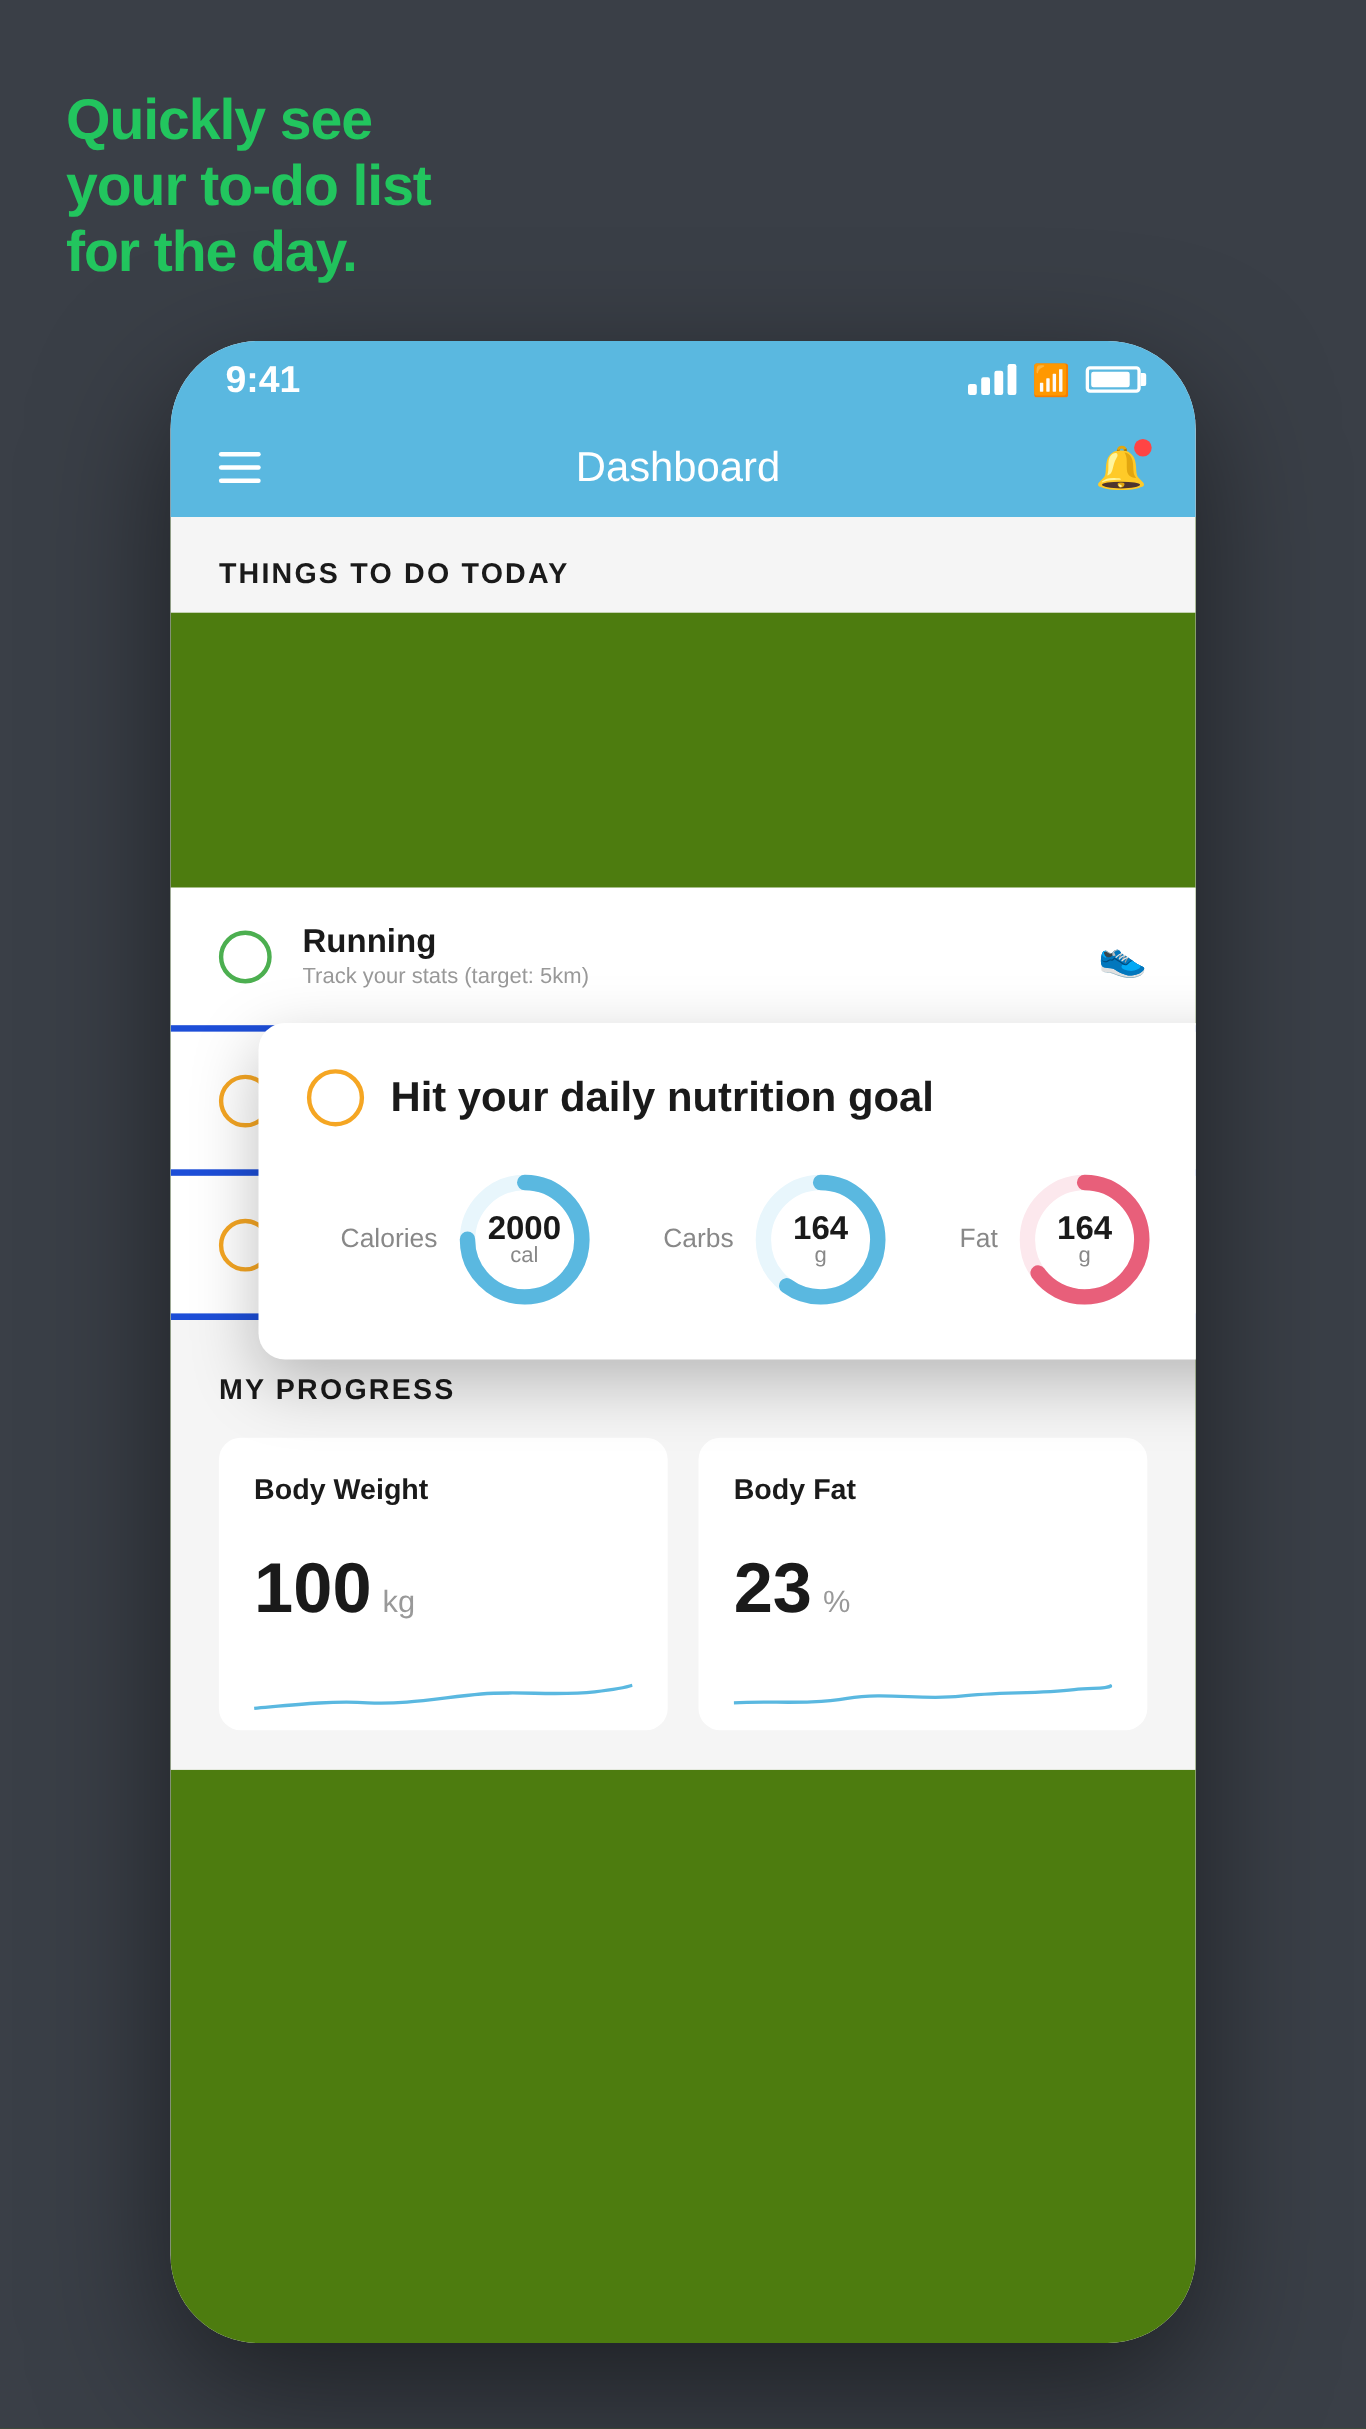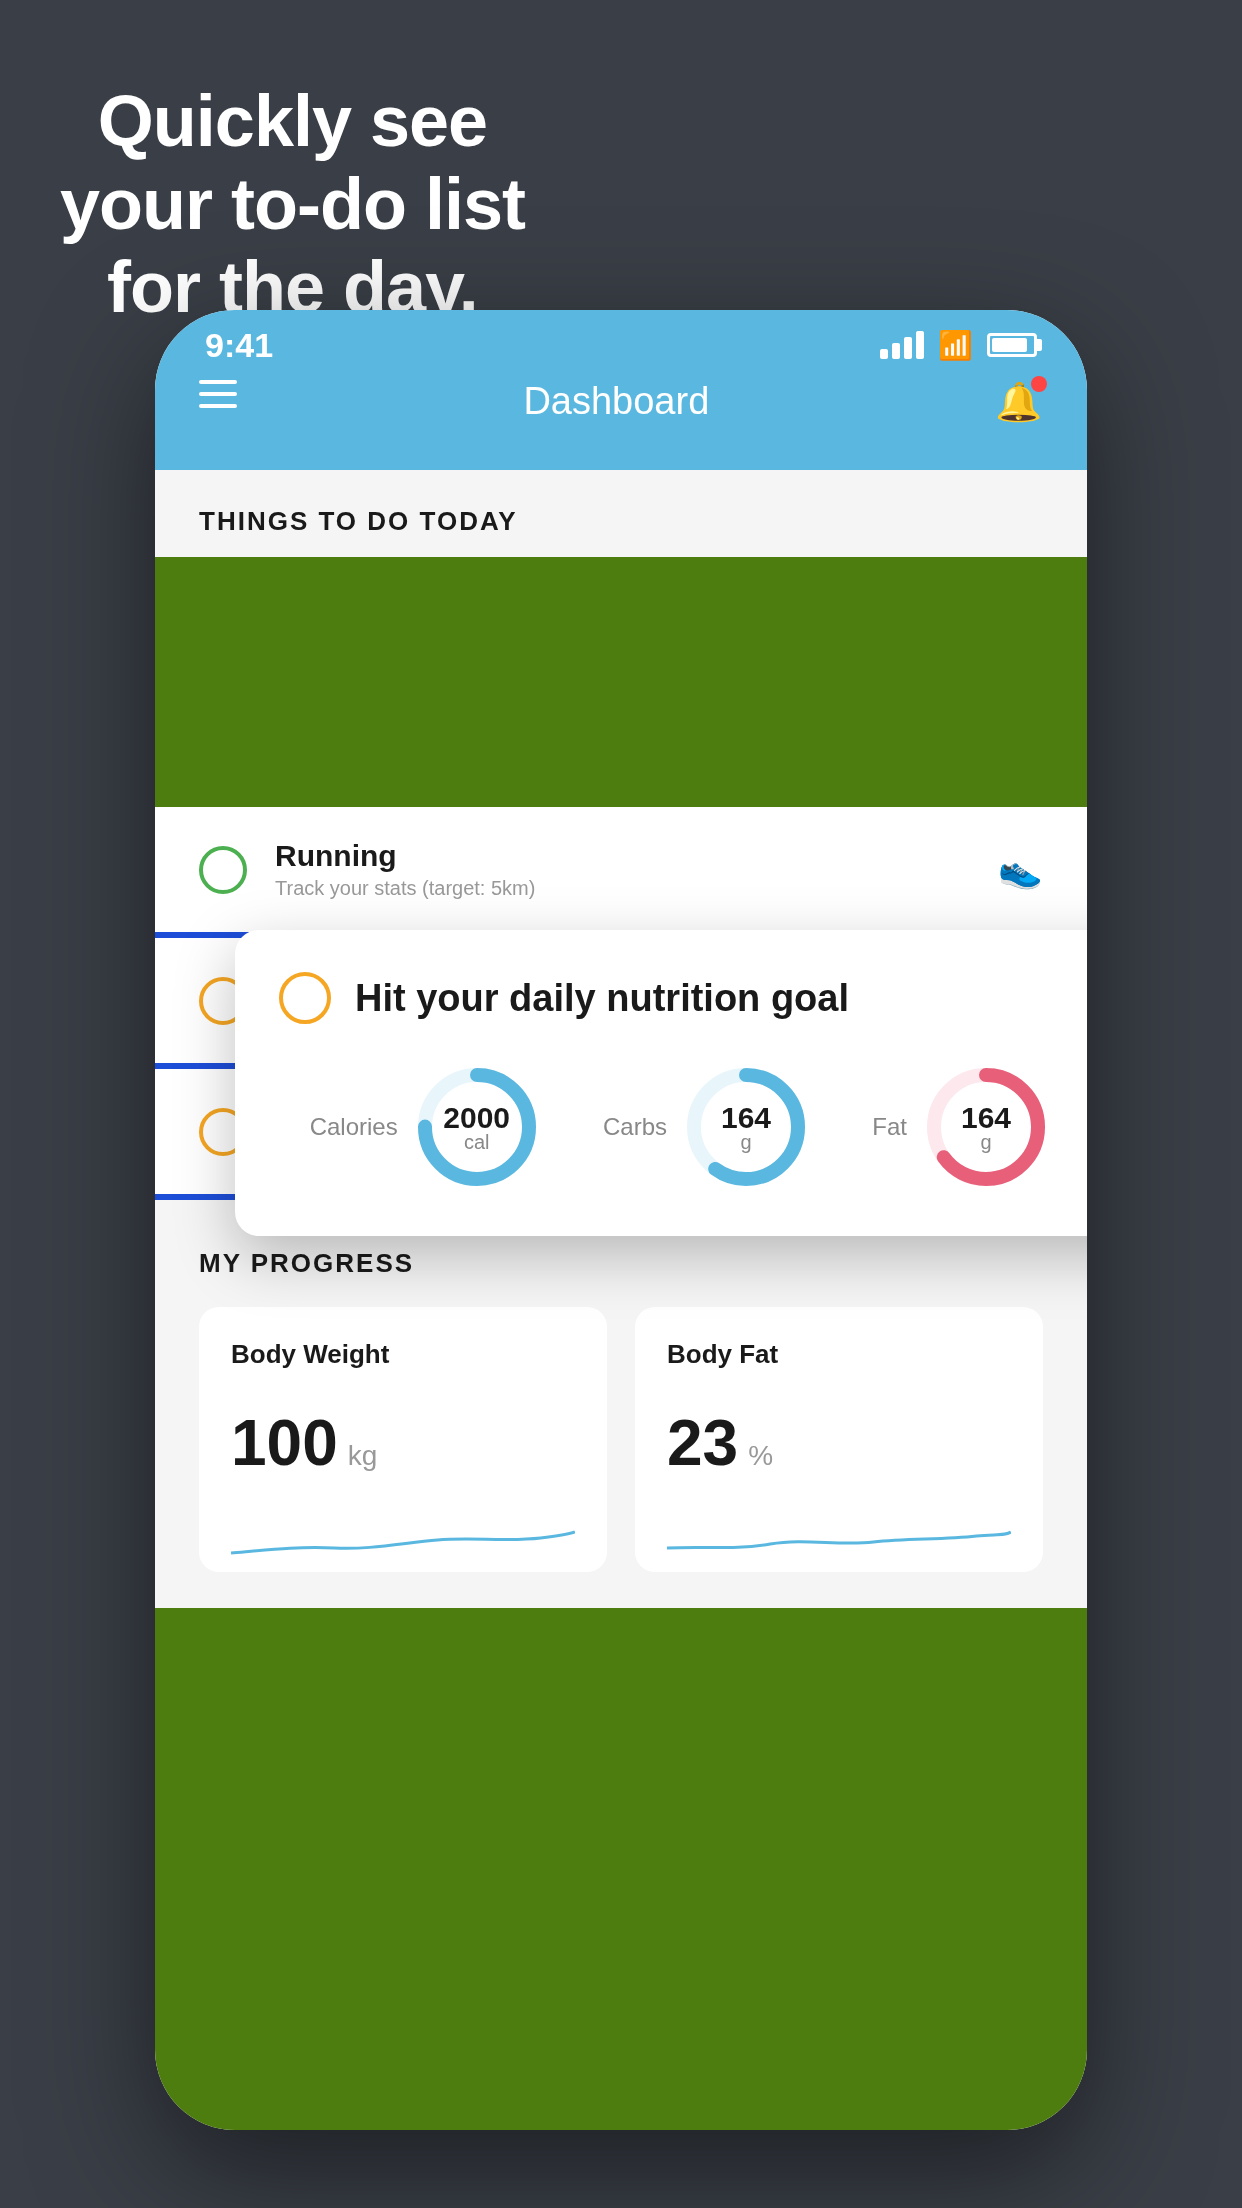--- a/index.html
+++ b/index.html
@@ -11,26 +11,25 @@
       background-color: #3a3f47;
       font-family: -apple-system, BlinkMacSystemFont, 'Helvetica Neue', Arial, sans-serif;
       overflow: hidden;
       position: relative;
     }
 
     .headline {
       position: absolute;
       top: 80px;
       left: 60px;
-      color: #ffffff;
-      font-size: 72px;
+      color: #22c55e;
+      font-size: 52px;
       font-weight: 800;
       line-height: 1.15;
       letter-spacing: -1px;
-      text-align: center;
     }
 
     
     .phone-shell {
       position: absolute;
       top: 310px;
       left: 155px;
       width: 932px;
       height: 1820px;
       background: #ffffff;
@@ -104,20 +103,21 @@
       width: 80%;
       background: white;
       border-radius: 2px;
     }
 
     
     .app-header {
       background: #5ab8e0;
       height: 90px;
       display: flex;
+      align-items: center;
       justify-content: space-between;
       padding: 0 44px;
     }
 
     .hamburger {
       display: flex;
       flex-direction: column;
       gap: 8px;
     }
     .hamburger span {

